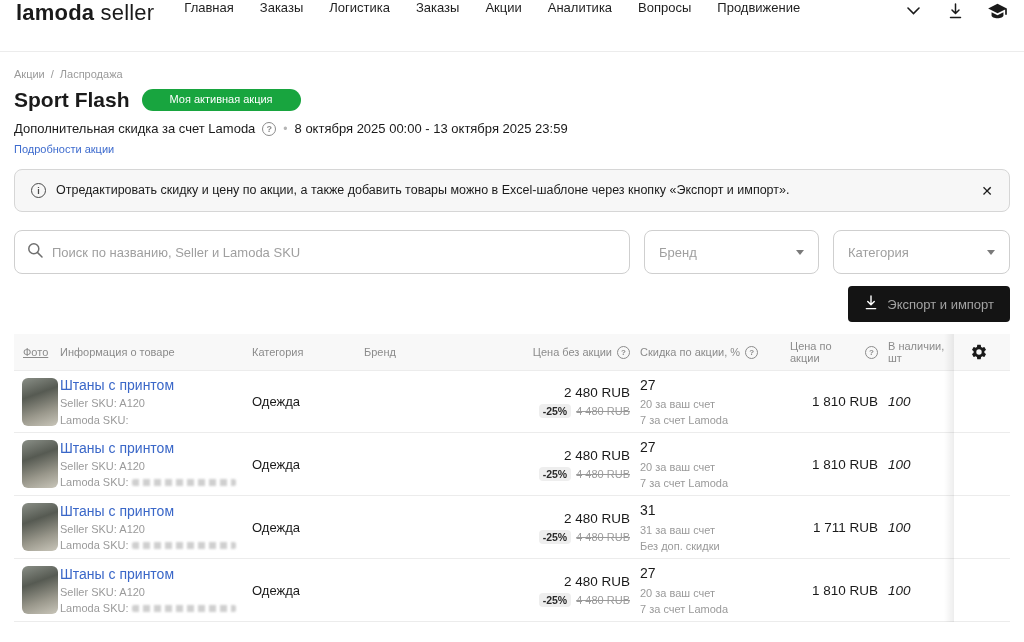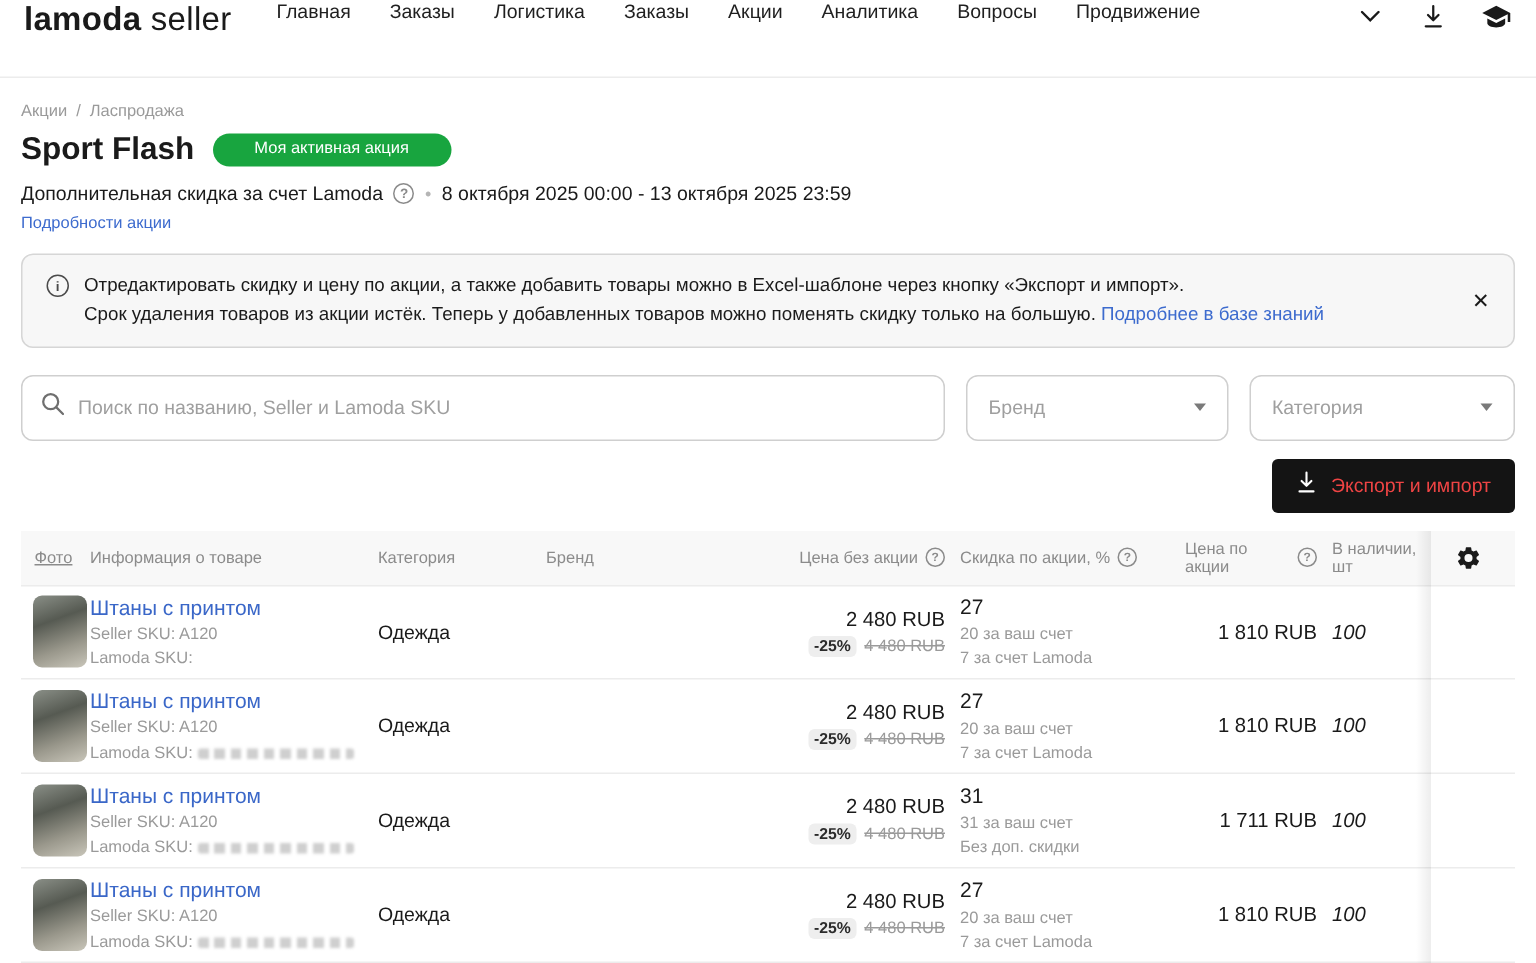--- a/index.html
+++ b/index.html
@@ -35,41 +35,41 @@
   .dot { color:#b5b5b5; font-size:12px; }
   .details-link { margin-top:7px; font-size:11px; }
   .details-link a, .blue { color:#3d6bce; text-decoration:none; cursor:pointer; }
 
   
   .banner { margin-top:14px; border:1px solid #d6d6d6; background:#f7f7f7; border-radius:8px;
     padding:11px 16px; display:flex; gap:10px; position:relative; }
   .iicon { width:15px; height:15px; border:1.2px solid #4a4a4a; border-radius:50%;
     color:#4a4a4a; font-size:9px; font-weight:700; display:inline-flex; align-items:center;
     justify-content:center; margin-top:2px; flex:0 0 auto; font-style:normal; }
-  .banner-text { font-size:12.5px; line-height:1.55; padding-right:40px; }
+  .banner-text { font-size:12.5px; line-height:1.55; padding-right:40px;text-align:right; }
   .banner-close { position:absolute; right:16px; top:50%; transform:translateY(-50%);
     font-size:14px; color:#1a1a1a; cursor:pointer; }
 
   
   .filters { margin-top:18px; display:flex; gap:14px; }
   .search-box { flex:0 0 616px; height:44px; border:1px solid #cfcfcf; border-radius:8px;
     display:flex; align-items:center; padding:0 12px; gap:9px; background:#fff; }
   .search-box input { border:none; outline:none; flex:1; font-size:13px;
     font-family:"Liberation Sans", sans-serif; color:#1a1a1a; background:transparent; }
   .search-box input::placeholder { color:#9f9f9f; }
   .select { height:44px; border:1px solid #cfcfcf; border-radius:8px; background:#fff;
     display:flex; align-items:center; justify-content:space-between; padding:0 14px;
     font-size:13px; color:#9f9f9f; cursor:pointer; }
   .select.brand { flex:0 0 175px; }
   .select.category { flex:1; }
   .caret { width:0; height:0; border-left:4.5px solid transparent; border-right:4.5px solid transparent;
     border-top:5.5px solid #7a7a7a; }
 
   .export-row { margin-top:12px; display:flex; justify-content:flex-end; }
-  .export-btn { background:#141414; color:#ef4444; border:none; border-radius:4px; height:36px;
+  .export-btn { background:#141414; color:#a3a3a3; border:none; border-radius:4px; height:36px;
     padding:0 16px; font-size:13px; font-family:"Liberation Sans", sans-serif;
     display:flex; align-items:center; gap:9px; cursor:pointer;margin-left:25px; }
 
   
   .table { margin-top:12px; position:relative; }
   .col-shadow { position:absolute; top:0; bottom:0; right:56px; width:10px;
     background:linear-gradient(to right, rgba(0,0,0,0), rgba(0,0,0,0.07)); pointer-events:none; z-index:2; }
   .trow { display:grid; grid-template-columns:46px 192px 112px 130px 146px 150px 98px 66px 56px;
     align-items:center; }
   .thead { background:#f8f8f8; height:36px; font-size:11px; color:#8b8b8b; }
@@ -162,24 +162,20 @@
   </div>
 
   <div class="details-link">
     <a>Подробности акции</a>
   </div>
 
   <div class="banner">
     <span class="iicon">i</span>
     <div class="banner-text">
       <div>Отредактировать скидку и цену по акции, а также добавить товары можно в Excel-шаблоне через кнопку «Экспорт и импорт».</div>
-      <div>
-        <span>Срок удаления товаров из акции истёк. Теперь у добавленных товаров можно поменять скидку только на большую.</span>
-        <a class="blue">Подробнее в базе знаний</a>
-      </div>
     </div>
     <span class="banner-close">✕</span>
   </div>
 
   <div class="filters">
     <div class="search-box">
       <span>
         <svg width="16" height="16" viewBox="0 0 16 16">
             <circle cx="6.8" cy="6.8" r="5" stroke="#6f6f6f" stroke-width="1.5" fill="none"></circle>
             <path d="M10.6 10.6 15 15" stroke="#6f6f6f" stroke-width="1.5" stroke-linecap="round"></path>

